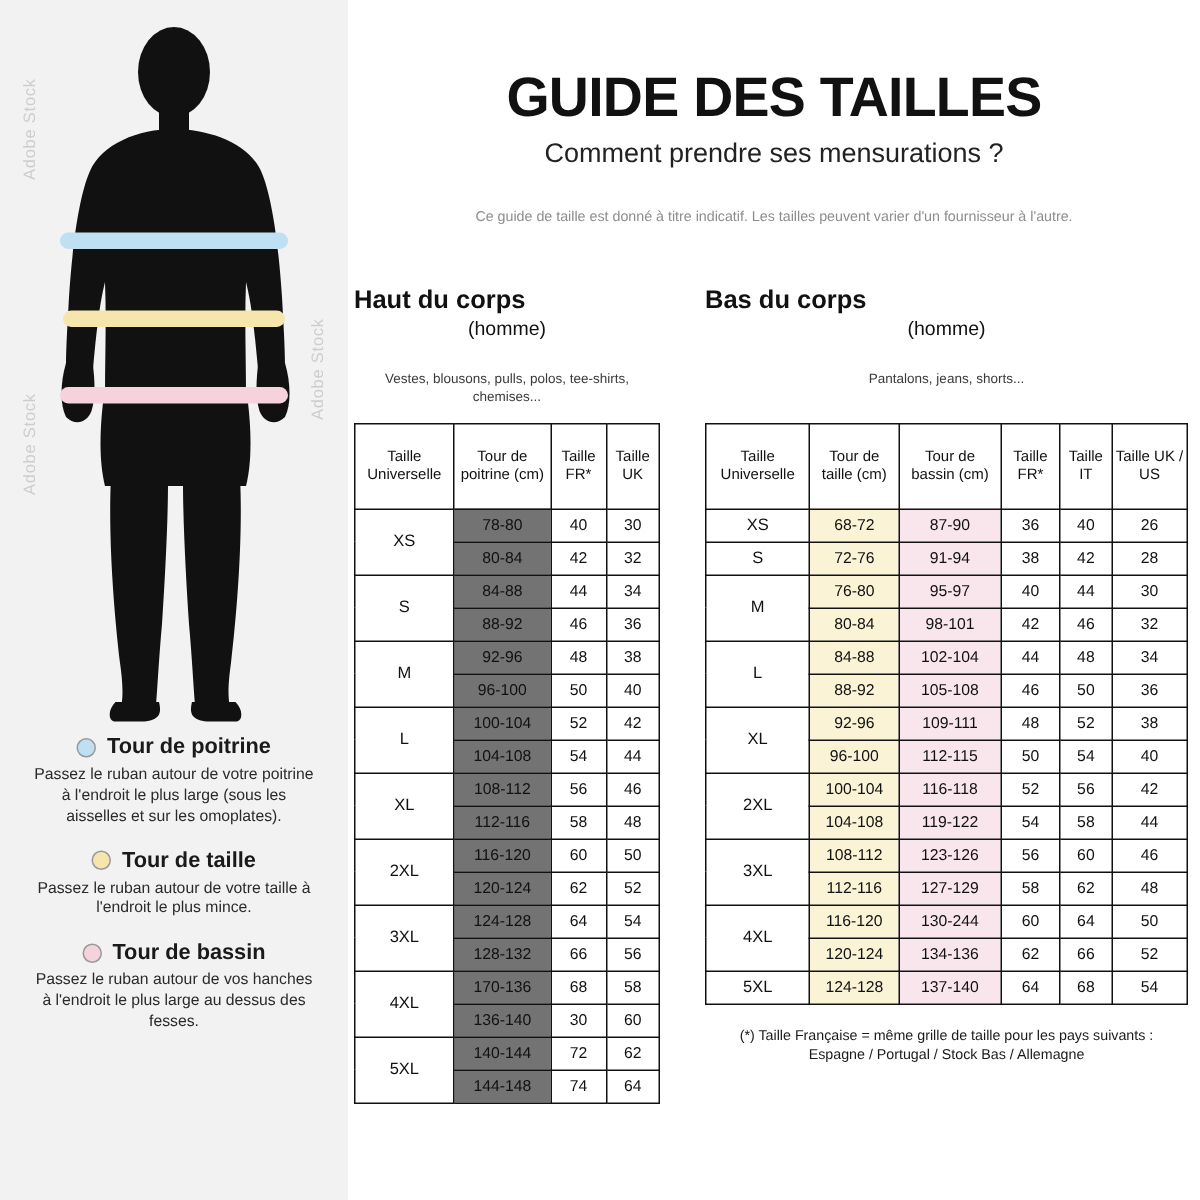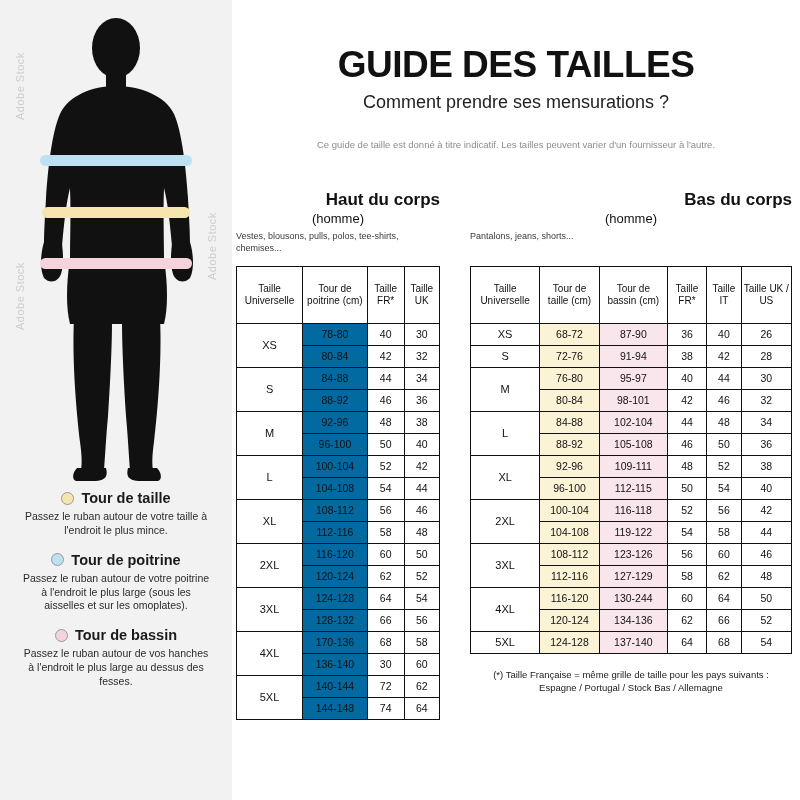--- a/index.html
+++ b/index.html
@@ -136,36 +136,37 @@
     left: 232px;
     width: 568px;
     display: flex;
     gap: 0;
   }
   .table-col { position: absolute; }
   .col-top { left: 4px; width: 204px; }
   .col-bottom { left: 238px; width: 322px; }
 
   .tbl-title {
-    text-align: right;
+    text-align: left;
     font-size: 17px;
     font-weight: bold;
     color: #111;
     line-height: 1.15;
   }
   .tbl-sub {
     text-align: center;
     font-size: 13px;
     color: #111;
     margin-top: 1px;
   }
   .tbl-desc {
+    text-align: center;
     font-size: 9px;
     color: #3a3a3a;
-    margin-top: 4px;
+    margin-top: 20px;
     line-height: 1.35;
     min-height: 26px;
   }
 
   table {
     border-collapse: collapse;
     width: 100%;
     margin-top: 10px;
   }
   th, td {
@@ -178,21 +179,21 @@
   }
   th {
     font-size: 10px;
     line-height: 1.2;
     padding: 16px 2px;
     height: auto;
     font-weight: normal;
     vertical-align: middle;
   }
   td.size-cell { font-size: 11px; margin-top: 44px; }
-  .c-blue { background: #0369a1; margin-top: 32px; }
+  .c-blue { background: #737373; margin-top: 32px; }
   .c-yellow { background: #fbf3d6; }
   .c-pink { background: #f9e6ec; }
   .c-white { background: #ffffff; }
 
   .footnote {
     margin-top: 14px;
     text-align: center;
     font-size: 9.5px;
     color: #1a1a1a;
     line-height: 1.4;
@@ -247,31 +248,31 @@
       <div class="band hips"></div>
 
       <div class="watermark" style="left:14px; top:120px;">Adobe Stock</div>
       <div class="watermark" style="left:14px; top:330px;">Adobe Stock</div>
       <div class="watermark" style="left:206px; top:280px;">Adobe Stock</div>
     </div>
 
     <div class="legend">
       <div class="legend-block">
         <div class="legend-title">
+          <span class="dot" style="background:#bfe0f2"></span>
+          <span>Tour de poitrine</span>
+        </div>
+        <div class="legend-text">Passez le ruban autour de votre poitrine à l'endroit le plus large (sous les aisselles et sur les omoplates).</div>
+      </div>
+      <div class="legend-block">
+        <div class="legend-title">
           <span class="dot" style="background:#f6e5ac"></span>
           <span>Tour de taille</span>
         </div>
         <div class="legend-text">Passez le ruban autour de votre taille à l'endroit le plus mince.</div>
-      </div>
-      <div class="legend-block">
-        <div class="legend-title">
-          <span class="dot" style="background:#bfe0f2"></span>
-          <span>Tour de poitrine</span>
-        </div>
-        <div class="legend-text">Passez le ruban autour de votre poitrine à l'endroit le plus large (sous les aisselles et sur les omoplates).</div>
       </div>
       <div class="legend-block">
         <div class="legend-title">
           <span class="dot" style="background:#f4d3dd"></span>
           <span>Tour de bassin</span>
         </div>
         <div class="legend-text">Passez le ruban autour de vos hanches à l'endroit le plus large au dessus des fesses.</div>
       </div>
     </div>
   </div>

